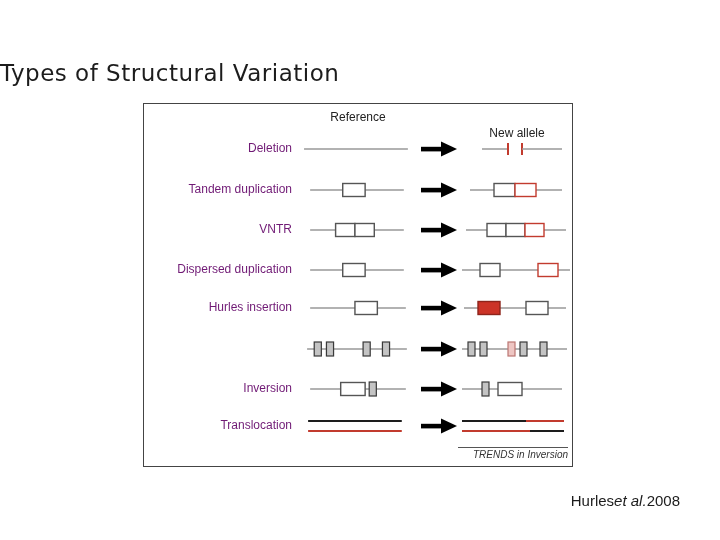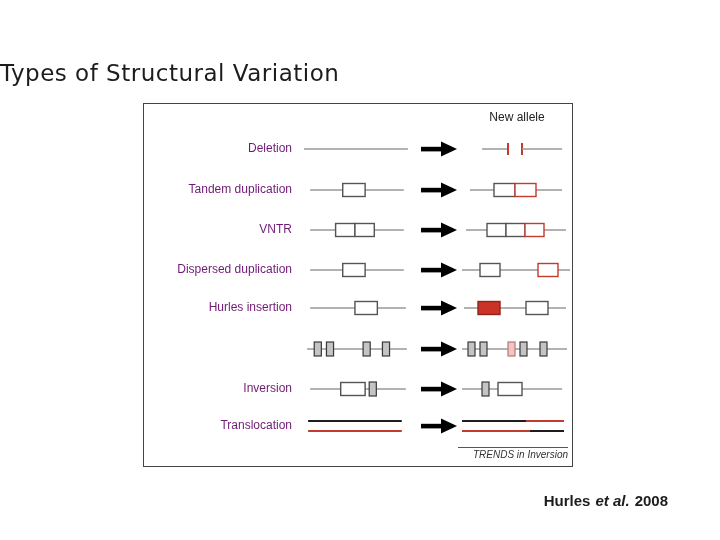--- a/index.html
+++ b/index.html
@@ -4,41 +4,42 @@
 <style>
   html,body{margin:0;padding:0;}
   body{width:720px;height:540px;background:#ffffff;font-family:"Liberation Sans",sans-serif;position:relative;overflow:hidden;}
   .slide{position:absolute;inset:0;background:#ffffff;}
   .title{position:absolute;top:60px;left:0;width:720px;
          font-family:"DejaVu Sans",sans-serif;font-size:23px;color:#1c1c1c;letter-spacing:0.5px;}
   .figure{position:absolute;left:143px;top:103px;width:430px;height:364px;
           background:#ffffff;border:1px solid #444;box-sizing:border-box;}
   .col-header{position:absolute;top:6px;font-size:12px;color:#222;text-align:center;}
   .col-header.ref{left:158px;width:112px;}
-  .col-header.new{left:318px;width:110px;}
+  .col-header.new{left:318px;width:110px;margin-top:16px;}
   .row{position:absolute;left:0;width:428px;height:26px;}
   .row-label{position:absolute;left:0;top:5px;width:148px;text-align:right;
              font-size:12px;color:#701a75;white-space:nowrap;}
   .diag{position:absolute;top:0;height:26px;}
   .diag.ref{left:158px;width:112px;}
   .diag.new{left:318px;width:110px;}
   .arrow-svg{position:absolute;left:277px;top:4px;width:36px;height:18px;}
   .journal{position:absolute;right:4px;bottom:6px;width:110px;border-top:1px solid #555;
            padding-top:1px;font-size:10px;font-style:italic;color:#333;text-align:right;white-space:nowrap;}
-  .citation{position:absolute;top:492px;right:52px;font-size:15px;color:#1c1c1c;
-            display:inline-flex;gap:5px;white-space:nowrap;font-weight:bold;}
+  .citation{position:absolute;top:492px;right:40px;font-size:15px;color:#1c1c1c;
+            display:inline-flex;white-space:nowrap;}
   .citation .etal{font-style:italic;}
 </style>
 </head>
 <body>
 
 <div class="slide">
   <div class="title">Types of Structural Variation</div>
 
   <div class="figure">
+    <div class="col-header ref">Reference</div>
     <div class="col-header new">New allele</div>
     <div id="rows">
         <div class="row" style="top: 32px;">
           <div class="row-label">Deletion</div>
           <svg class="diag ref" viewBox="0 0 110 26" preserveAspectRatio="none">
             <line x1="2" y1="13" x2="104" y2="13" stroke="#999999" stroke-width="1.5"></line>
           </svg>
           <svg class="arrow-svg" viewBox="0 0 36 18">
             <rect x="0" y="6.8" width="21" height="4.6" fill="#000000"></rect>
             <polygon points="20,1.5 36,9 20,16.5" fill="#000000"></polygon>

